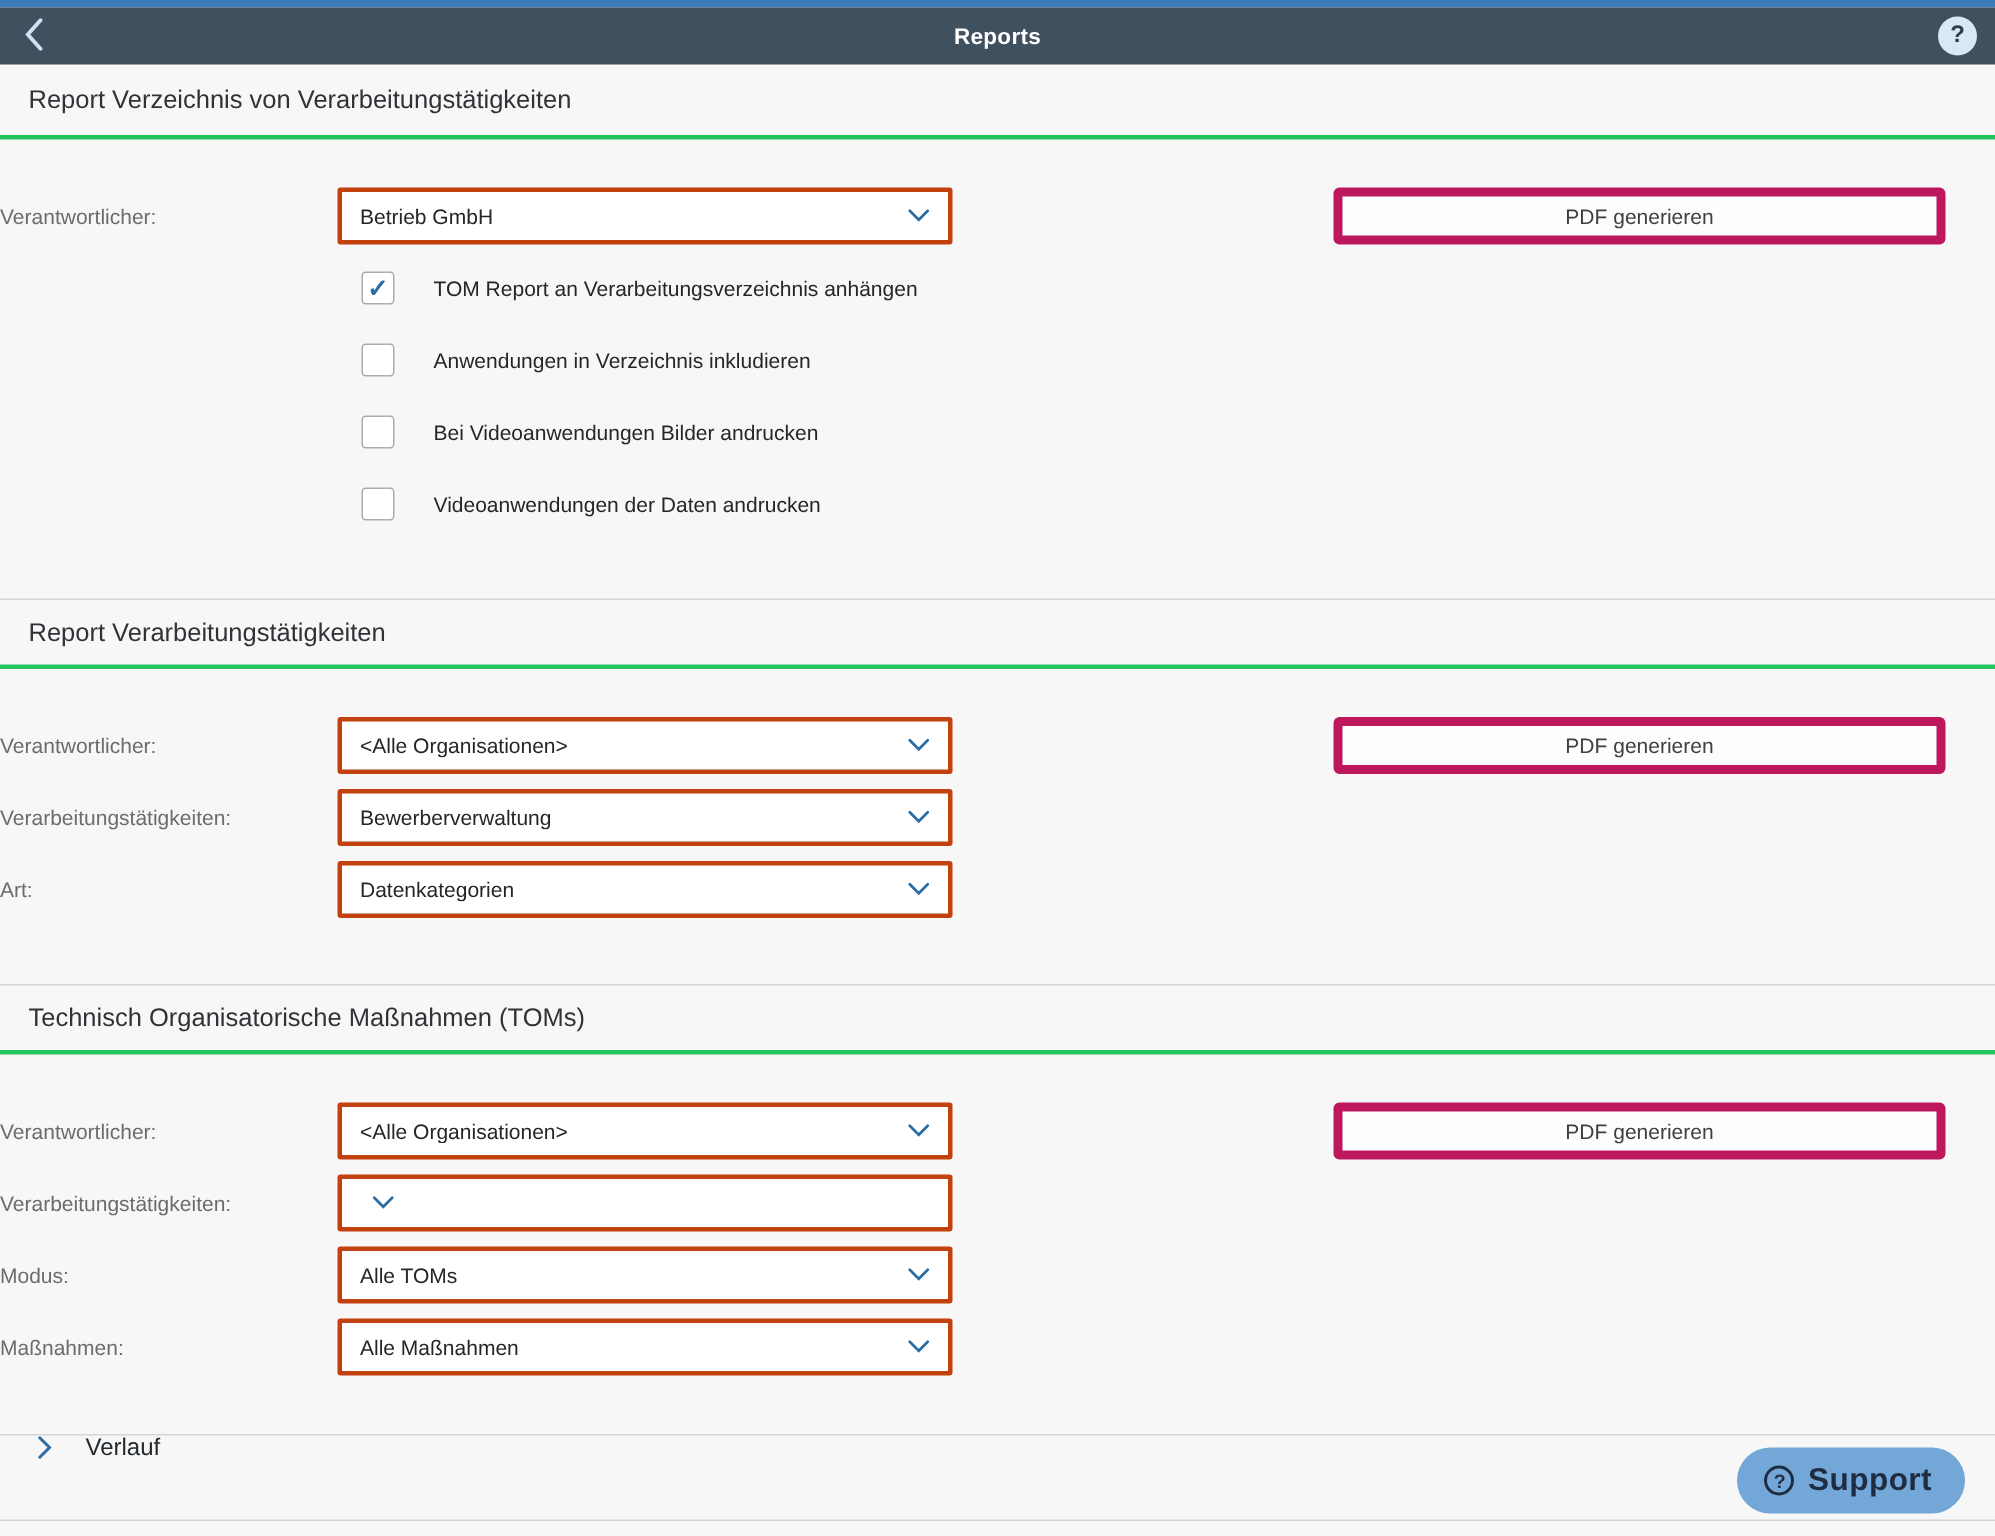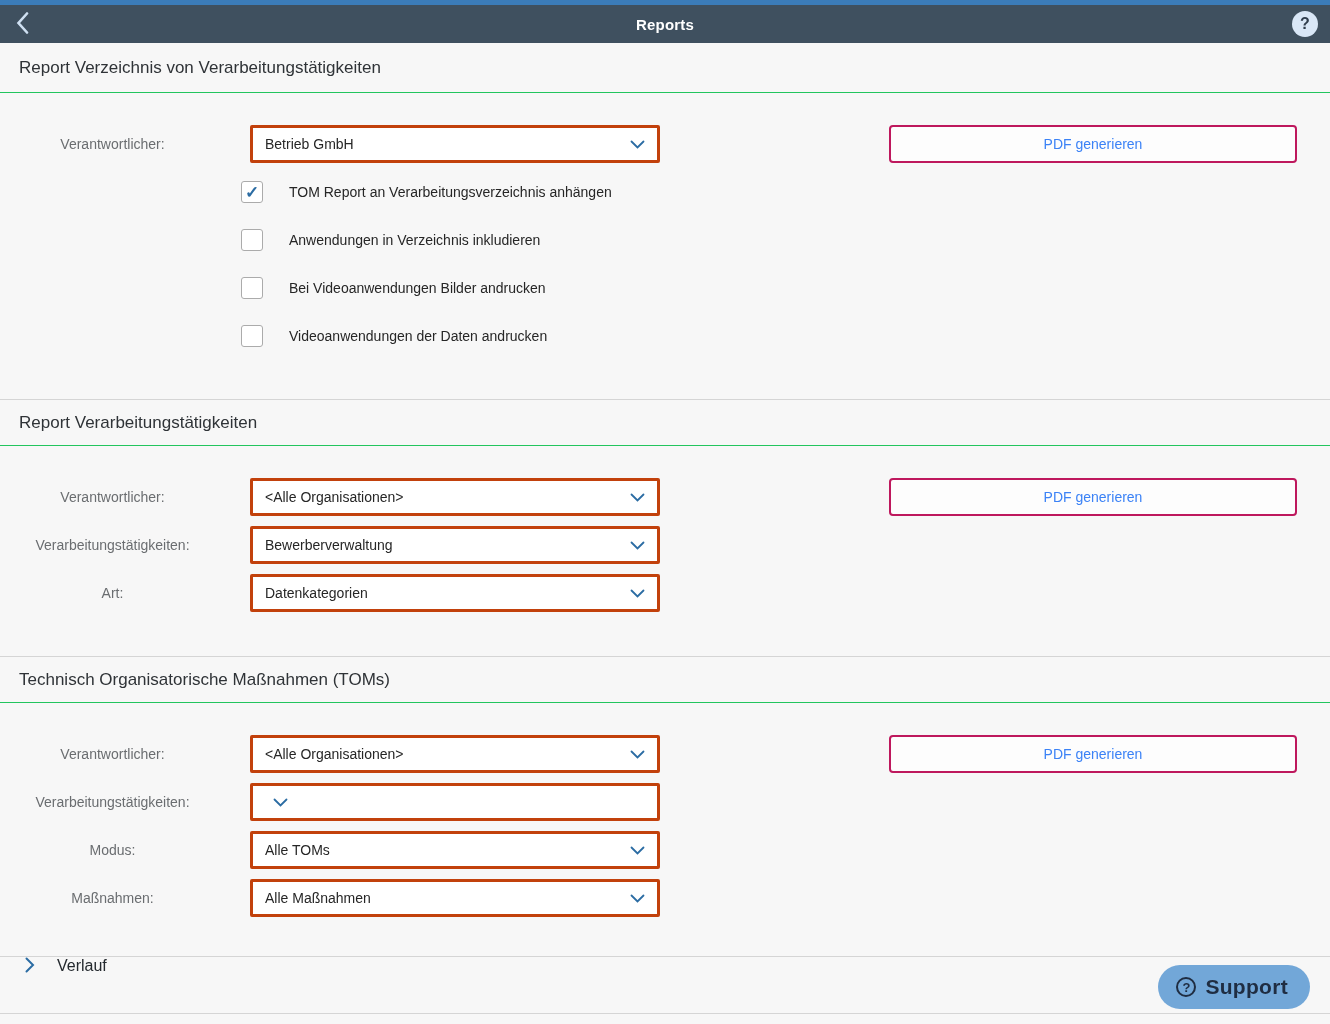--- a/index.html
+++ b/index.html
@@ -33,51 +33,51 @@
     width: 26px; height: 26px; border-radius: 50%;
     background: #d9e7f7; color: #2f3d4d;
     font-size: 16px; font-weight: 700;
     display: flex; align-items: center; justify-content: center;
     border: none; cursor: pointer;
   }
 
   
   .sec-header {
     height: 50px; display: flex; align-items: center;
-    padding-left: 19px; border-bottom: 1px solid #22c55e;
+    padding-left: 19px; border-bottom: 3px solid #22c55e;
     background: #f7f7f7;
   }
   .sec-header.with-top { border-top: 1px solid #d5d5d5; height: 47px; }
   .sec-title { font-size: 17px; color: #2f3337; font-weight: 400; }
 
   
   .sec-body { position: relative; padding-top: 32px; }
   .sec-body.b1 { height: 306px; }
   .sec-body.b2 { height: 210px; }
   .sec-body.b3 { height: 253px; }
 
   .form-row { display: flex; align-items: center; height: 38px; margin-bottom: 10px; }
   .form-label {
-    width: 225px; text-align: center; margin-right: 25px;
+    width: 225px; text-align: left; margin-right: 0;
     font-size: 14px; color: #6a6d70;
   }
   .select {
     width: 410px; height: 38px; background: #ffffff;
     border: 3px solid #c2410c; border-radius: 2px;
     display: flex; align-items: center; padding: 0 12px;
     cursor: pointer;
   }
   .select-value { flex: 1; font-size: 14px; color: #262626; white-space: nowrap; overflow: hidden; }
   .select svg { flex: none; margin-left: 8px; }
 
   .pdf-btn {
     position: absolute; top: 32px; right: 33px;
     width: 408px; height: 38px;
-    background: #fdfdfd; border: 2px solid #be185d; border-radius: 4px;
-    color: #3b82f6; font-size: 14px; font-family: "Liberation Sans", sans-serif;
+    background: #fdfdfd; border: 6px solid #be185d; border-radius: 4px;
+    color: #404040; font-size: 14px; font-family: "Liberation Sans", sans-serif;
     cursor: pointer;
   }
 
   
   .checks { margin-left: 241px; margin-top: 18px; }
   .check-row { display: flex; align-items: center; margin-bottom: 26px; height: 22px; }
   .checkbox {
     width: 22px; height: 22px; background: #ffffff;
     border: 1px solid #ababab; border-radius: 3px;
     display: flex; align-items: center; justify-content: center;

